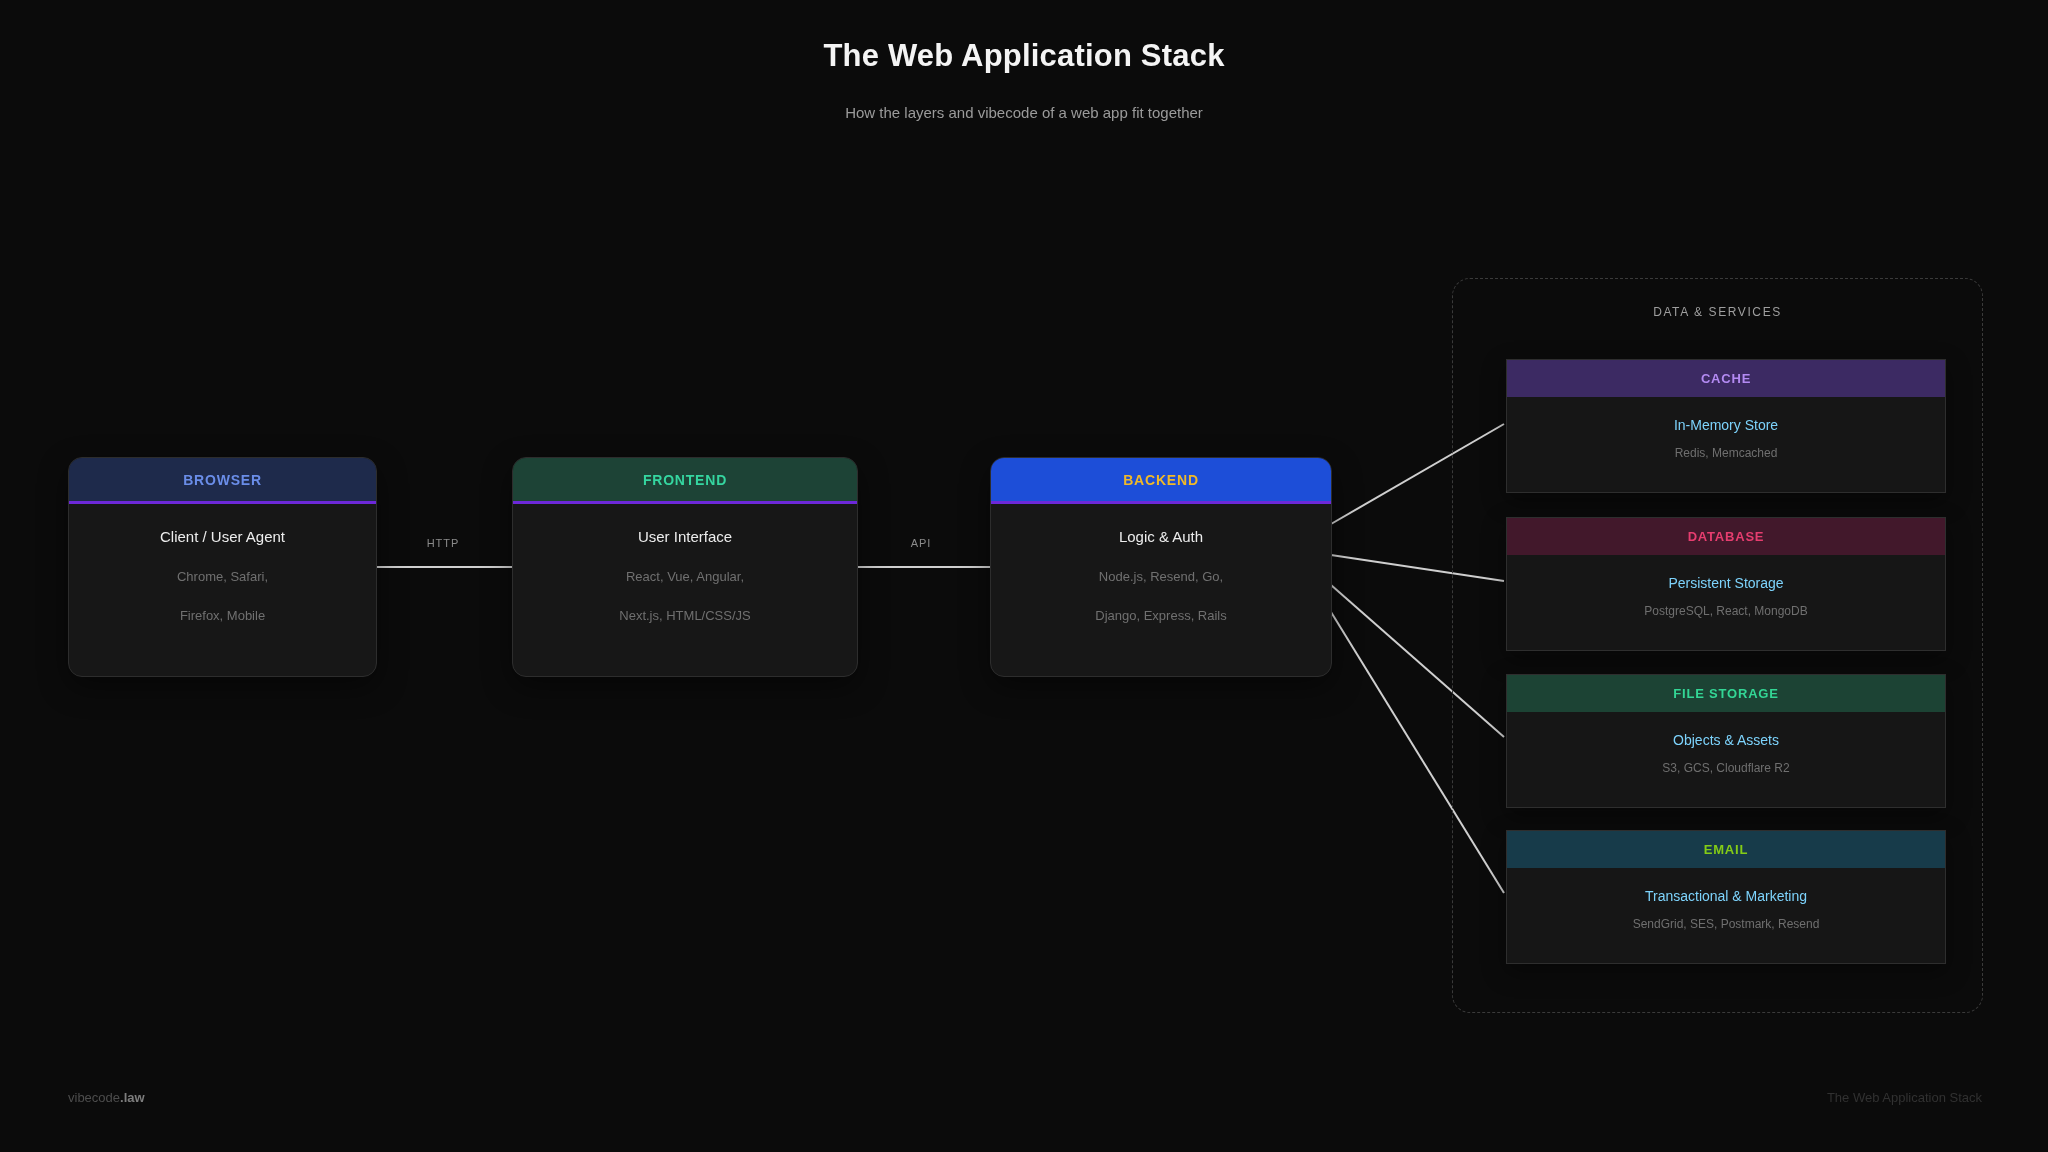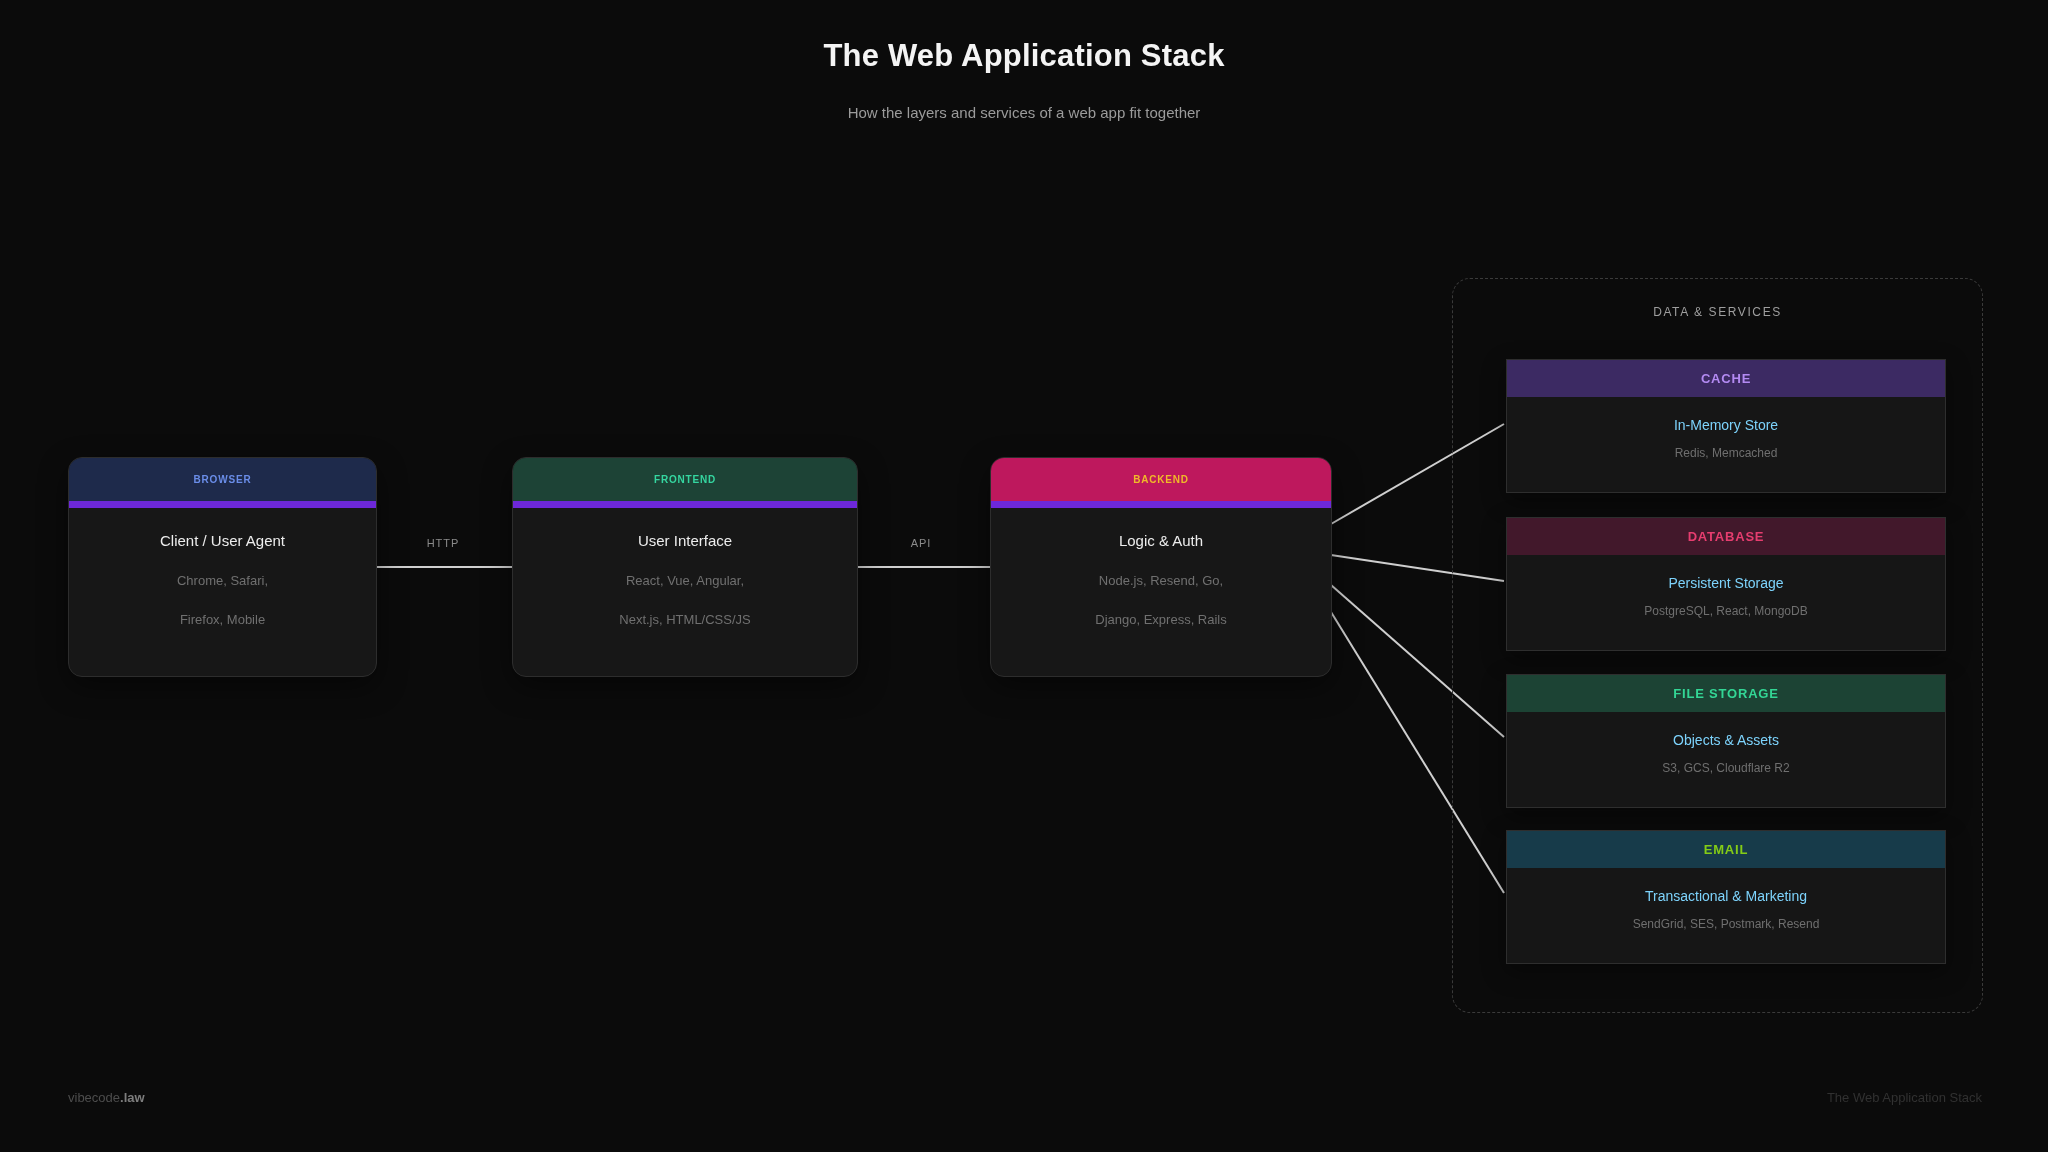--- a/index.html
+++ b/index.html
@@ -23,22 +23,22 @@
     transform:translate(-50%,-50%);
   }
   
   .node{
     position:absolute;border-radius:14px;background:#171717;
     border:1px solid #2d2d2d;overflow:hidden;
     box-shadow:0 10px 30px rgba(0,0,0,.45);
   }
   .node-header{
     height:43px;display:flex;align-items:center;justify-content:center;
-    font-size:10px;font-weight:700;letter-spacing:.8px;
-    border-bottom:7px solid #6d28d9;
+    font-size:14px;font-weight:700;letter-spacing:.8px;
+    border-bottom:3px solid #6d28d9;
   }
   .node-body{
     display:flex;flex-direction:column;align-items:center;
     padding-top:24px;
   }
   .node-title{font-size:15px;color:#ededed;font-weight:500;}
   .node-sub{font-size:13px;color:#707070;margin-top:26px;line-height:1;}
   .node-sub.first{margin-top:25px;}
   
   .panel{
@@ -69,21 +69,21 @@
   .footer-right{
     position:absolute;right:66px;top:1090px;font-size:13px;color:#313131;
   }
 </style>
 </head>
 <body>
 
 <div class="canvas">
 
   <div class="page-title">The Web Application Stack</div>
-  <div class="page-subtitle">How the layers and services of a web app fit together</div>
+  <div class="page-subtitle">How the layers and vibecode of a web app fit together</div>
 
   <svg class="wires" viewBox="0 0 2048 1152">
     <line x1="375" y1="567" x2="512" y2="567"></line>
     <line x1="856" y1="567" x2="990" y2="567"></line>
     <line x1="1331" y1="524" x2="1504" y2="424"></line>
     <line x1="1331" y1="555" x2="1504" y2="581"></line>
     <line x1="1331" y1="585" x2="1504" y2="737"></line>
     <line x1="1331" y1="612" x2="1504" y2="893"></line>
   </svg>
 
@@ -106,21 +106,21 @@
       <span>FRONTEND</span>
     </div>
     <div class="node-body">
       <div class="node-title">User Interface</div>
       <div class="node-sub first">React, Vue, Angular,</div>
       <div class="node-sub">Next.js, HTML/CSS/JS</div>
     </div>
   </div>
 
   <div class="node" style="left:990px;top:457px;width:340px;height:218px;">
-    <div class="node-header" style="background: #be185d; color: rgb(240, 185, 41);">
+    <div class="node-header" style="background: #1d4ed8; color: rgb(240, 185, 41);">
       <span>BACKEND</span>
     </div>
     <div class="node-body">
       <div class="node-title">Logic &amp; Auth</div>
       <div class="node-sub first">Node.js, Resend, Go,</div>
       <div class="node-sub">Django, Express, Rails</div>
     </div>
   </div>
 
   <div class="panel">

